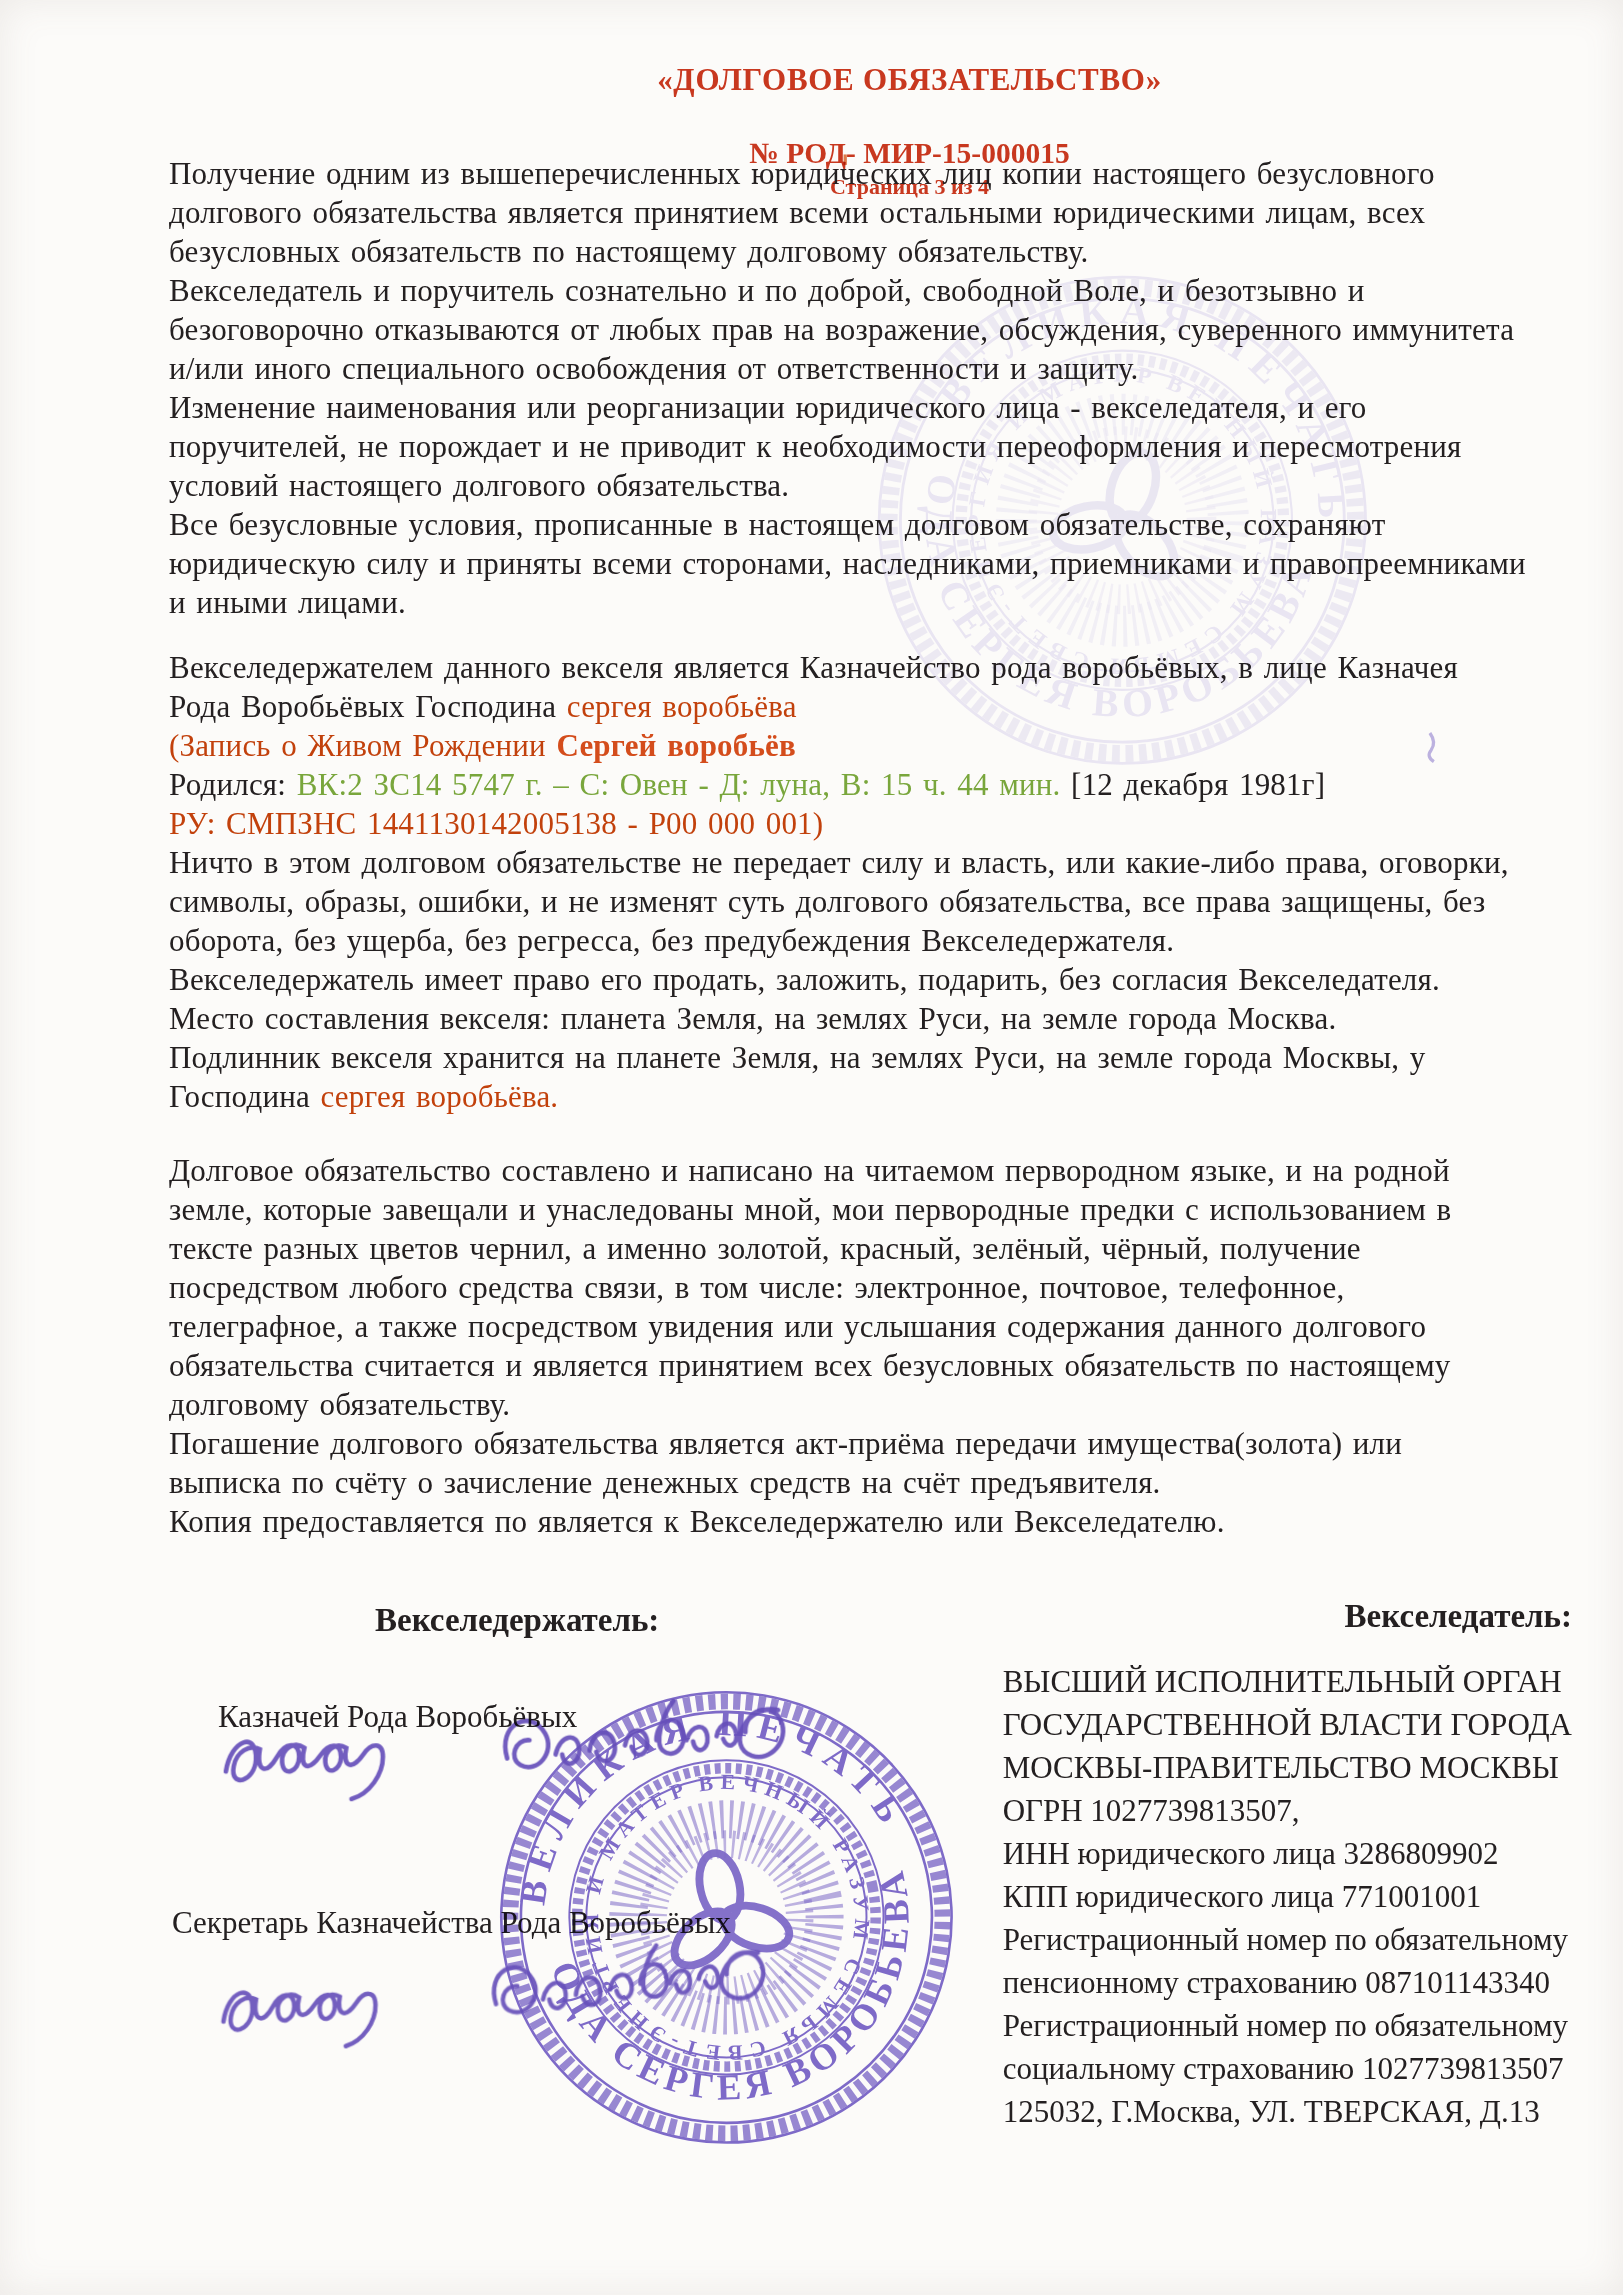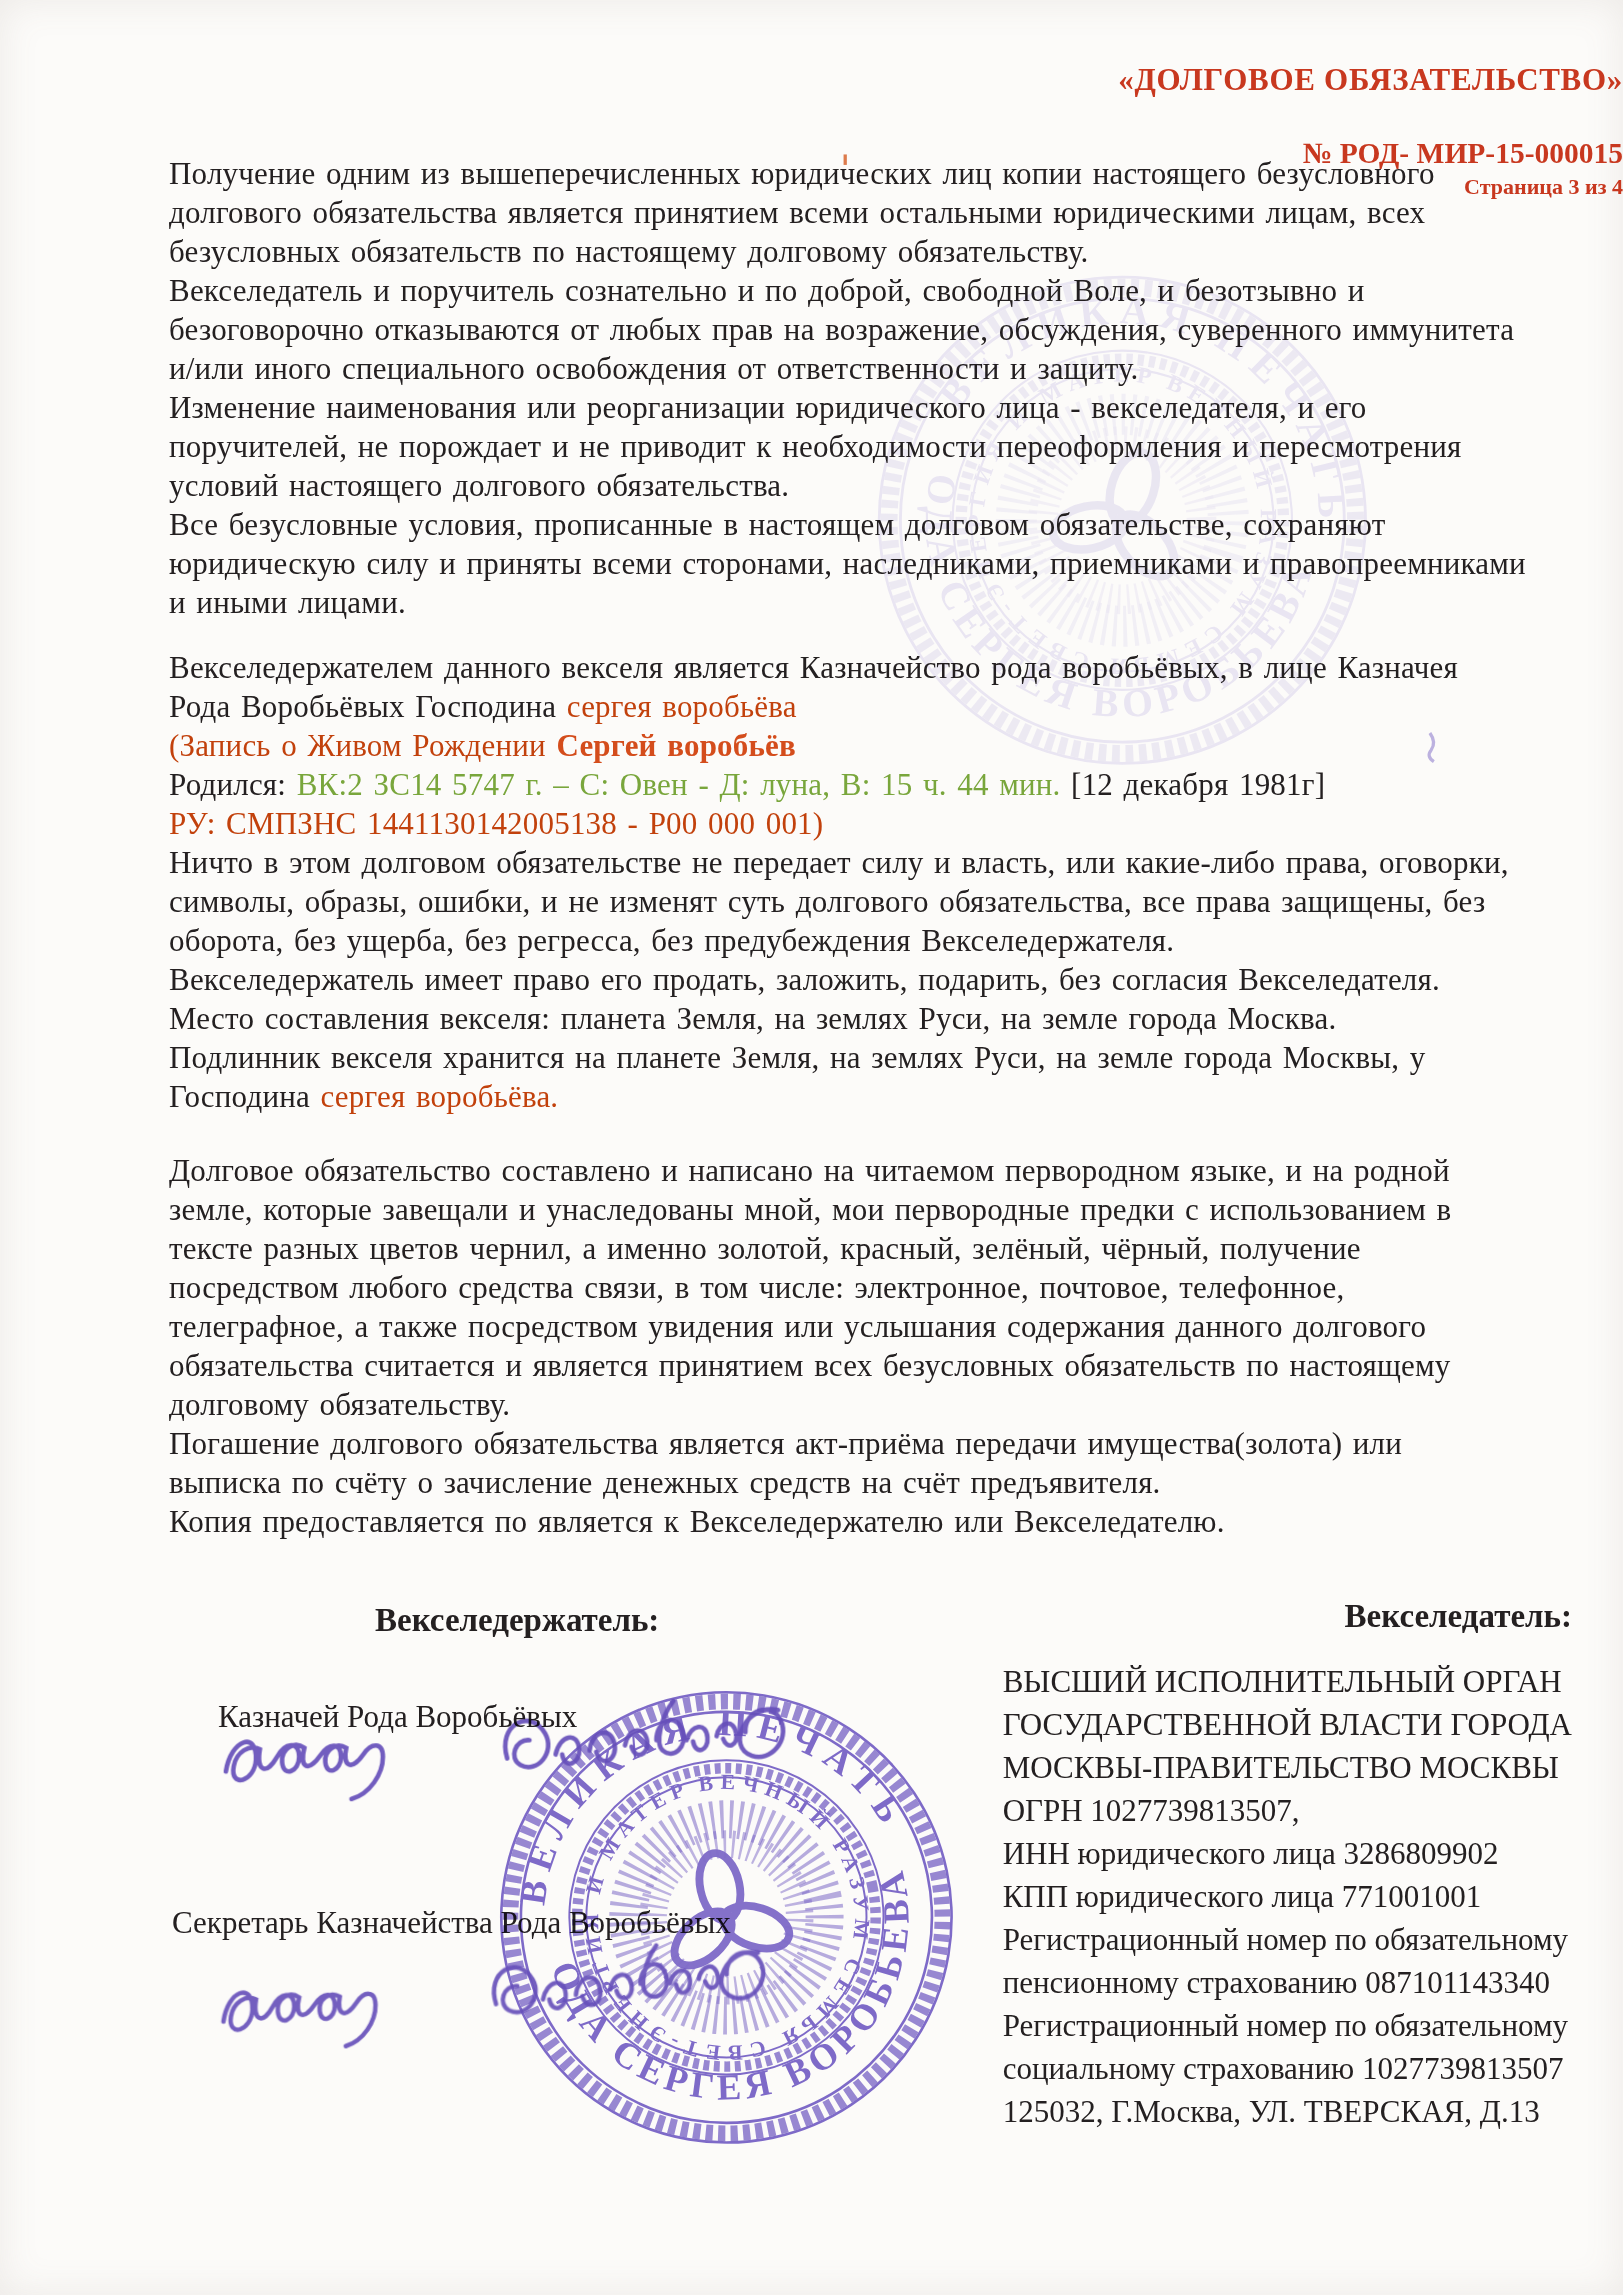--- a/index.html
+++ b/index.html
@@ -1,20 +1,20 @@
 <!DOCTYPE html>
 <html style="font-size:10.5px"><head>
 <meta charset="utf-8">
 <style>
   html,body{margin:0;padding:0;background:#8a8a8a;}
   .page{position:relative;width:1623px;height:2295px;margin:0 auto;background:#fcfbf9;
         font-family:"Liberation Serif", serif;color:#242021;overflow:hidden;
         box-shadow:inset 0 0 39px rgba(120,110,100,.12);}
   
-  .hdr{position:absolute;left:196px;top:63px;width:1427px;text-align:right;color:#c8381f;font-weight:bold;}
+  .hdr{position:absolute;left:196px;top:63px;width:1427px;text-align:center;color:#c8381f;font-weight:bold;}
   .hdr-title{font-size:31px;letter-spacing:0.7px;line-height:34px;}
   .hdr-num{font-size:29.5px;line-height:33px;margin-top:40px;}
   .hdr-page{font-size:22px;line-height:33px;}
   
   .doc-body{position:absolute;left:169px;top:154px;width:1361px;font-size:31px;line-height:39px;
             letter-spacing:0.2px;word-spacing:2.6px;}
   .ln{height:39px;white-space:nowrap;}
   .gap-s{height:25.5px;}
   .gap-m{height:35px;}
   .o{color:#c2410c;}

